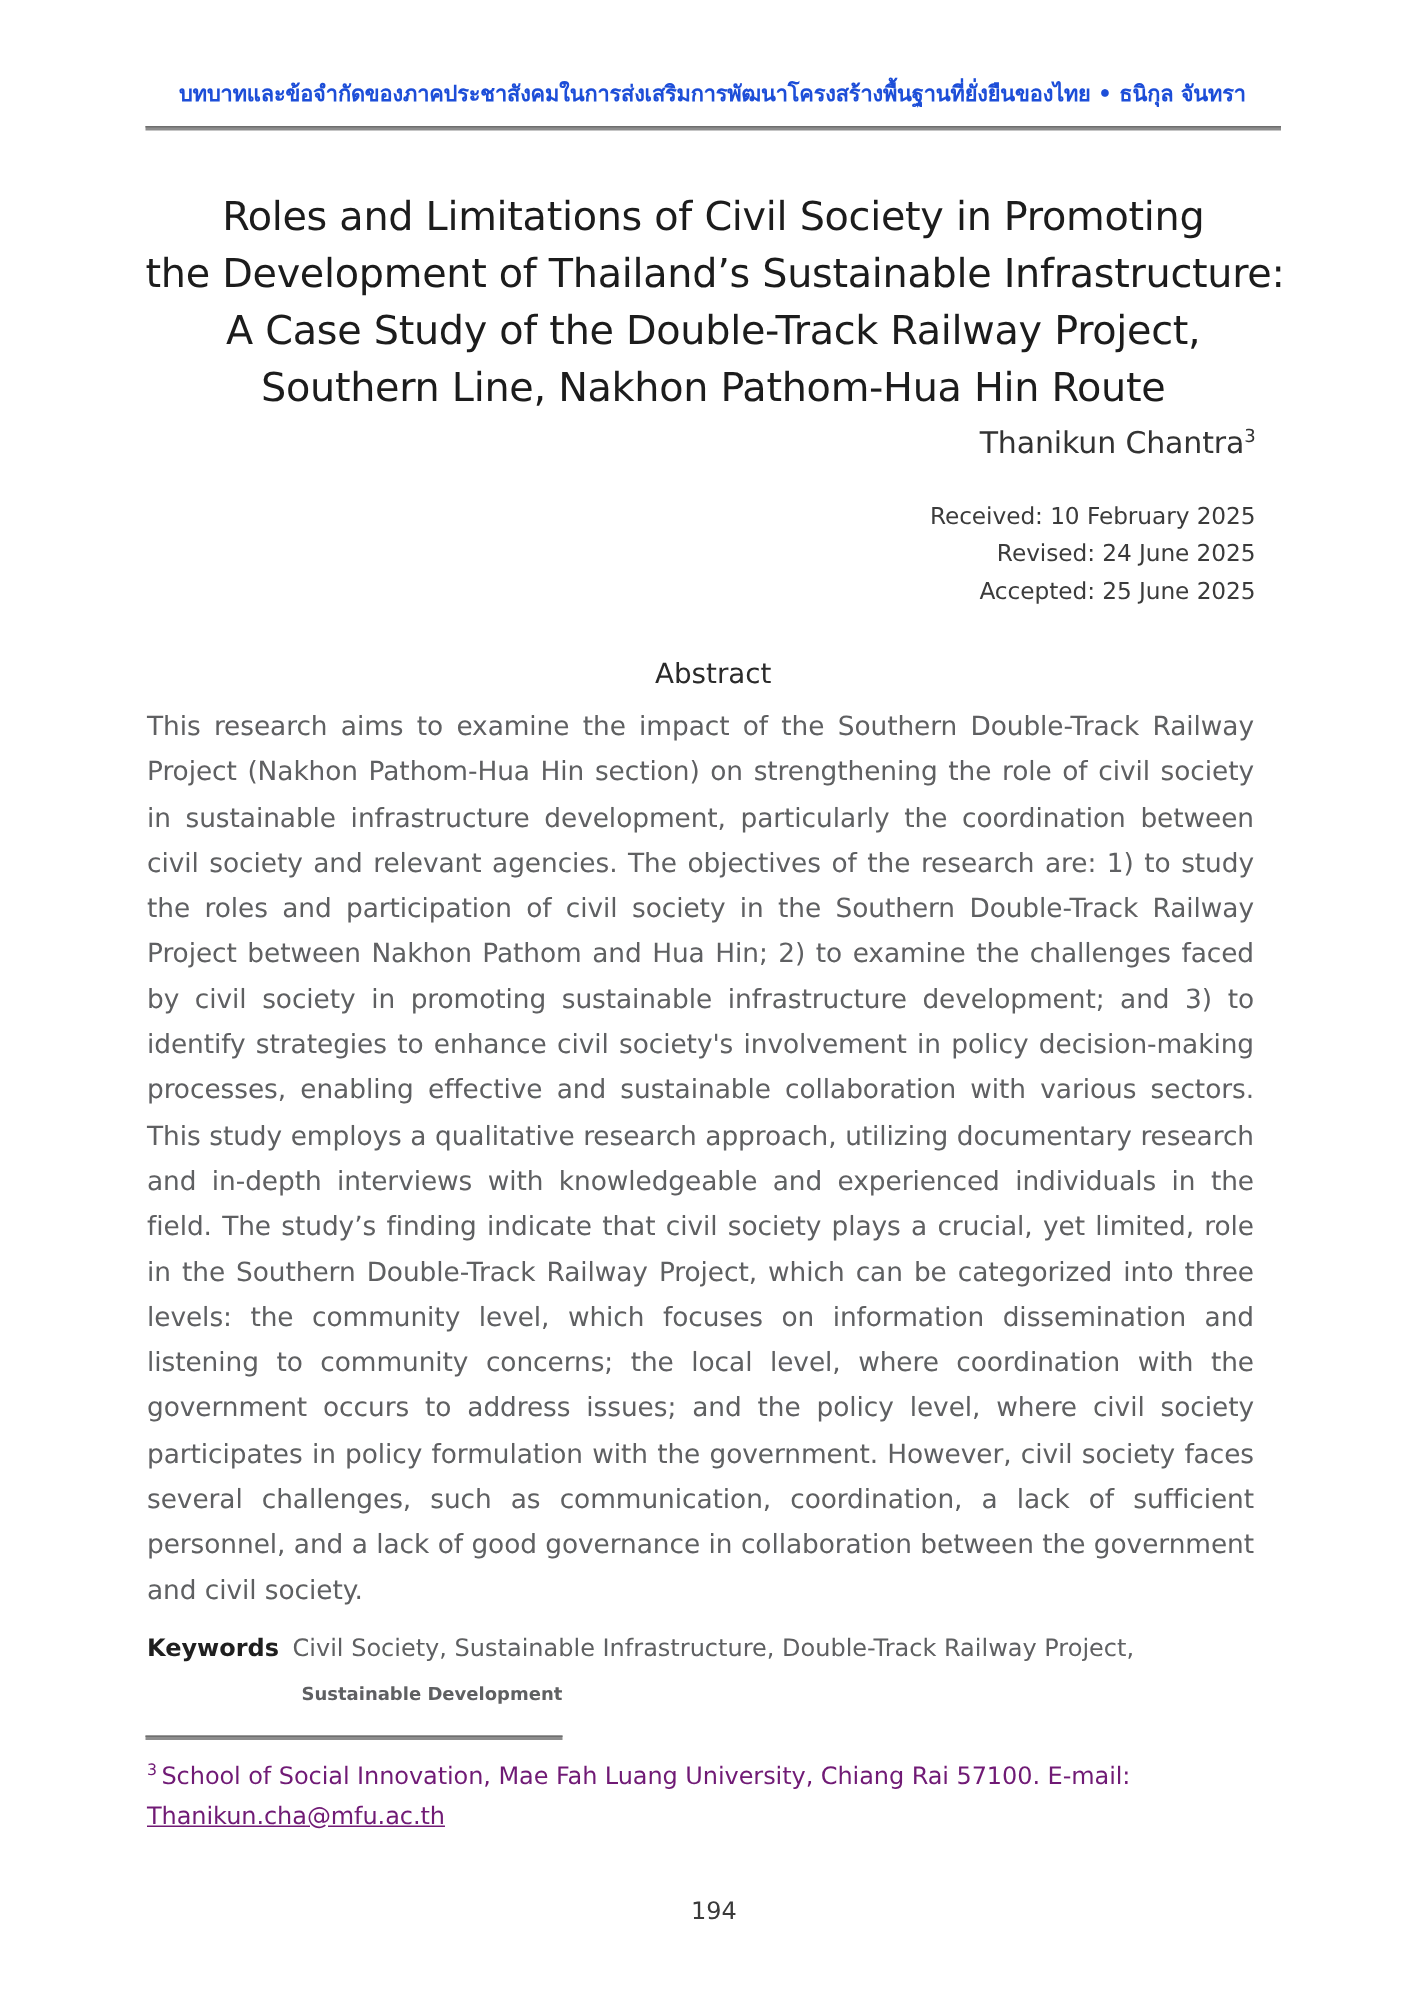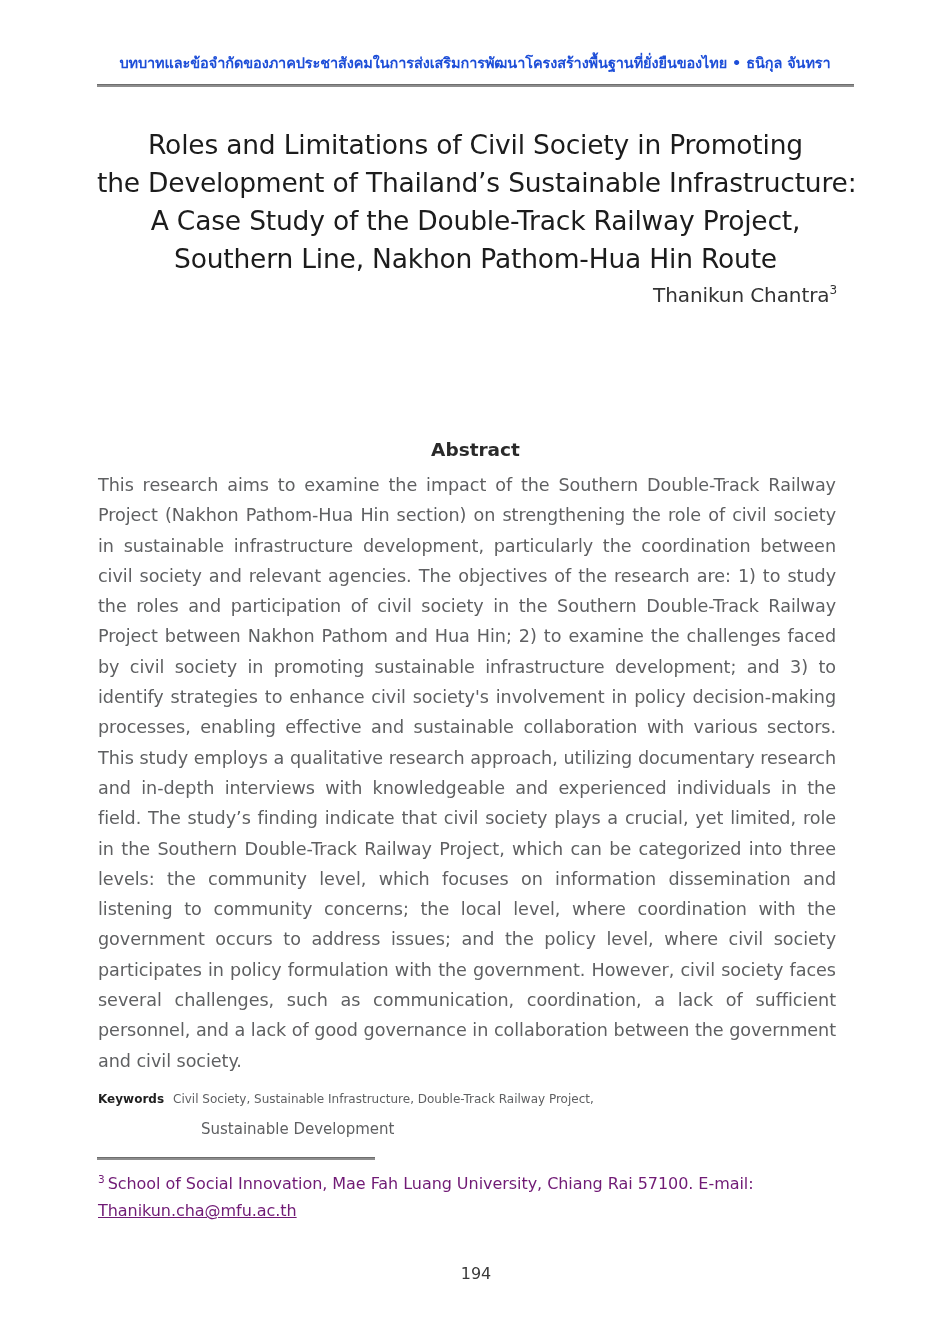--- a/index.html
+++ b/index.html
@@ -98,21 +98,21 @@
   }
 
   
   .abstract-heading {
     position: absolute;
     left: 97px;
     width: 757px;
     top: 439px;
     text-align: center;
     font-size: 18.5px;
-    font-weight: 700;
+    font-weight: 400;
     color: #2a2a2a;
   }
   .abstract-body {
     position: absolute;
     left: 98px;
     width: 738px;
     top: 470px;
   }
   .abstract-body p {
     margin: 0;
@@ -128,39 +128,40 @@
   
   .keywords-block {
     position: absolute;
     left: 98px;
     width: 740px;
     top: 1084px;
   }
   .keywords-row {
     display: flex;
     align-items: flex-start;
-    font-size: 12px;
+    font-size: 16px;
     line-height: 30.3px;
   }
   .keywords-label {
     font-weight: 700;
     color: #1f1f1f;
     white-space: nowrap;
     flex: 0 0 auto;
     padding-right: 9px;
   }
   .keywords-values {
     color: #5f6062;
     flex: 1 1 auto;
   }
   .keywords-cont {
     padding-left: 103px;
     color: #5f6062;
-    font-size: 15px;
+    font-size: 12px;
     line-height: 30.3px;
+    font-weight: bold;
   }
 
   
   .footnote-rule {
     position: absolute;
     left: 97px;
     top: 1157px;
     width: 278px;
     height: 3px;
     background: #8d8d8d;
@@ -214,20 +215,25 @@
     <div class="title-line">Roles and Limitations of Civil Society in Promoting</div>
     <div class="title-line">the Development of Thailand’s Sustainable Infrastructure:</div>
     <div class="title-line">A Case Study of the Double-Track Railway Project,</div>
     <div class="title-line">Southern Line, Nakhon Pathom-Hua Hin Route</div>
   </div>
 
   <div class="author-line">
     <span>Thanikun Chantra</span><sup>3</sup>
   </div>
 
+  <div class="dates-block">
+    <div class="date-line">Received: 10 February 2025</div>
+    <div class="date-line">Revised: 24 June 2025</div>
+    <div class="date-line">Accepted: 25 June 2025</div>
+  </div>
 
   <div class="abstract-heading">Abstract</div>
   <div class="abstract-body">
     <p>This research aims to examine the impact of the Southern Double-Track Railway Project (Nakhon Pathom-Hua Hin section) on strengthening the role of civil society in sustainable infrastructure development, particularly the coordination between civil society and relevant agencies. The objectives of the research are: 1) to study the roles and participation of civil society in the Southern Double-Track Railway Project between Nakhon Pathom and Hua Hin; 2) to examine the challenges faced by civil society in promoting sustainable infrastructure development; and 3) to identify strategies to enhance civil society's involvement in policy decision-making processes, enabling effective and sustainable collaboration with various sectors. This study employs a qualitative research approach, utilizing documentary research and in-depth interviews with knowledgeable and experienced individuals in the field. The study’s finding indicate that civil society plays a crucial, yet limited, role in the Southern Double-Track Railway Project, which can be categorized into three levels: the community level, which focuses on information dissemination and listening to community concerns; the local level, where coordination with the government occurs to address issues; and the policy level, where civil society participates in policy formulation with the government. However, civil society faces several challenges, such as communication, coordination, a lack of sufficient personnel, and a lack of good governance in collaboration between the government and civil society.</p>
   </div>
 
   <div class="keywords-block">
     <div class="keywords-row">
       <span class="keywords-label">Keywords</span>
       <span class="keywords-values">Civil Society, Sustainable Infrastructure, Double-Track Railway Project,</span>

